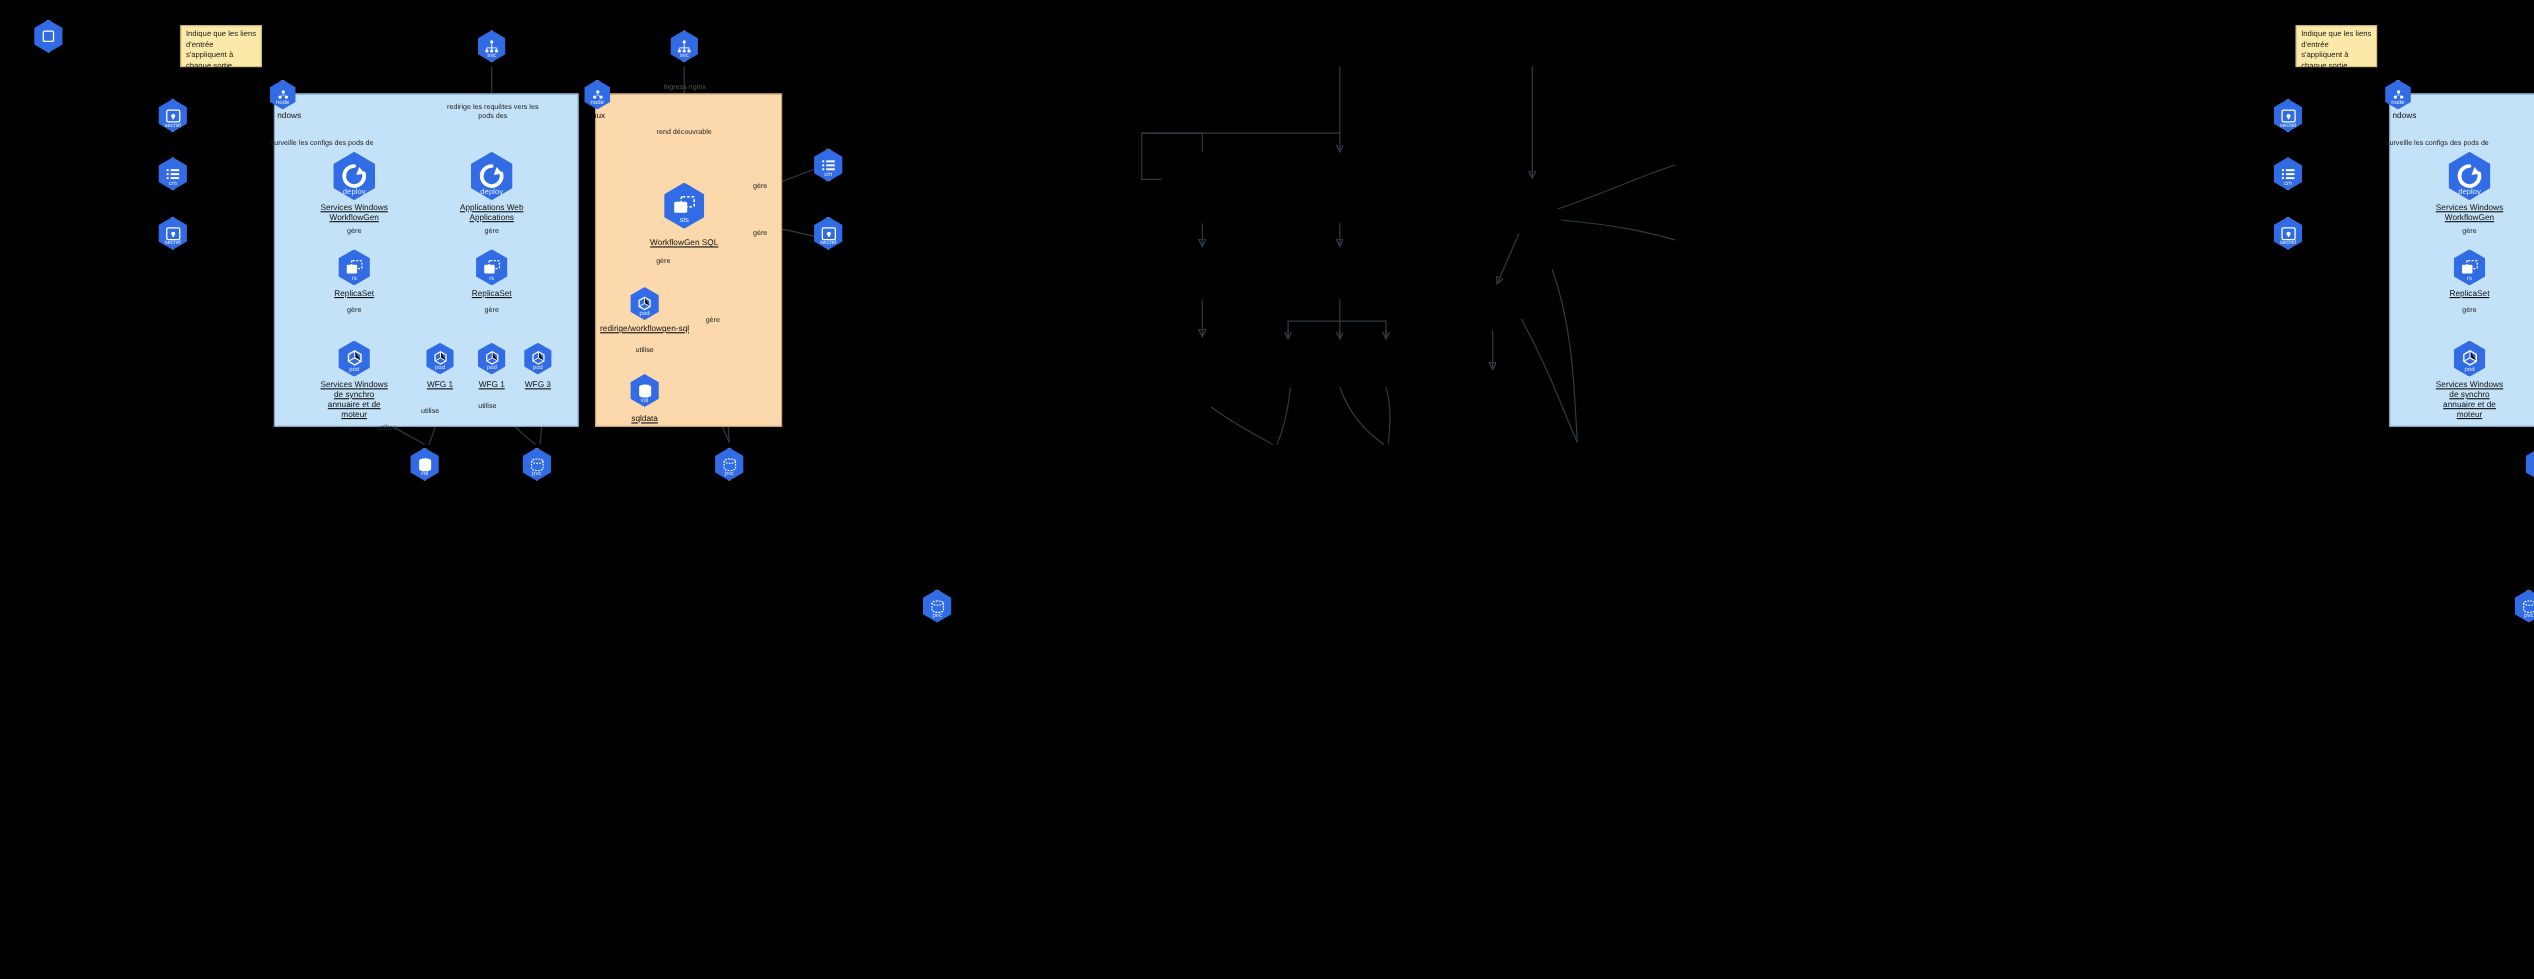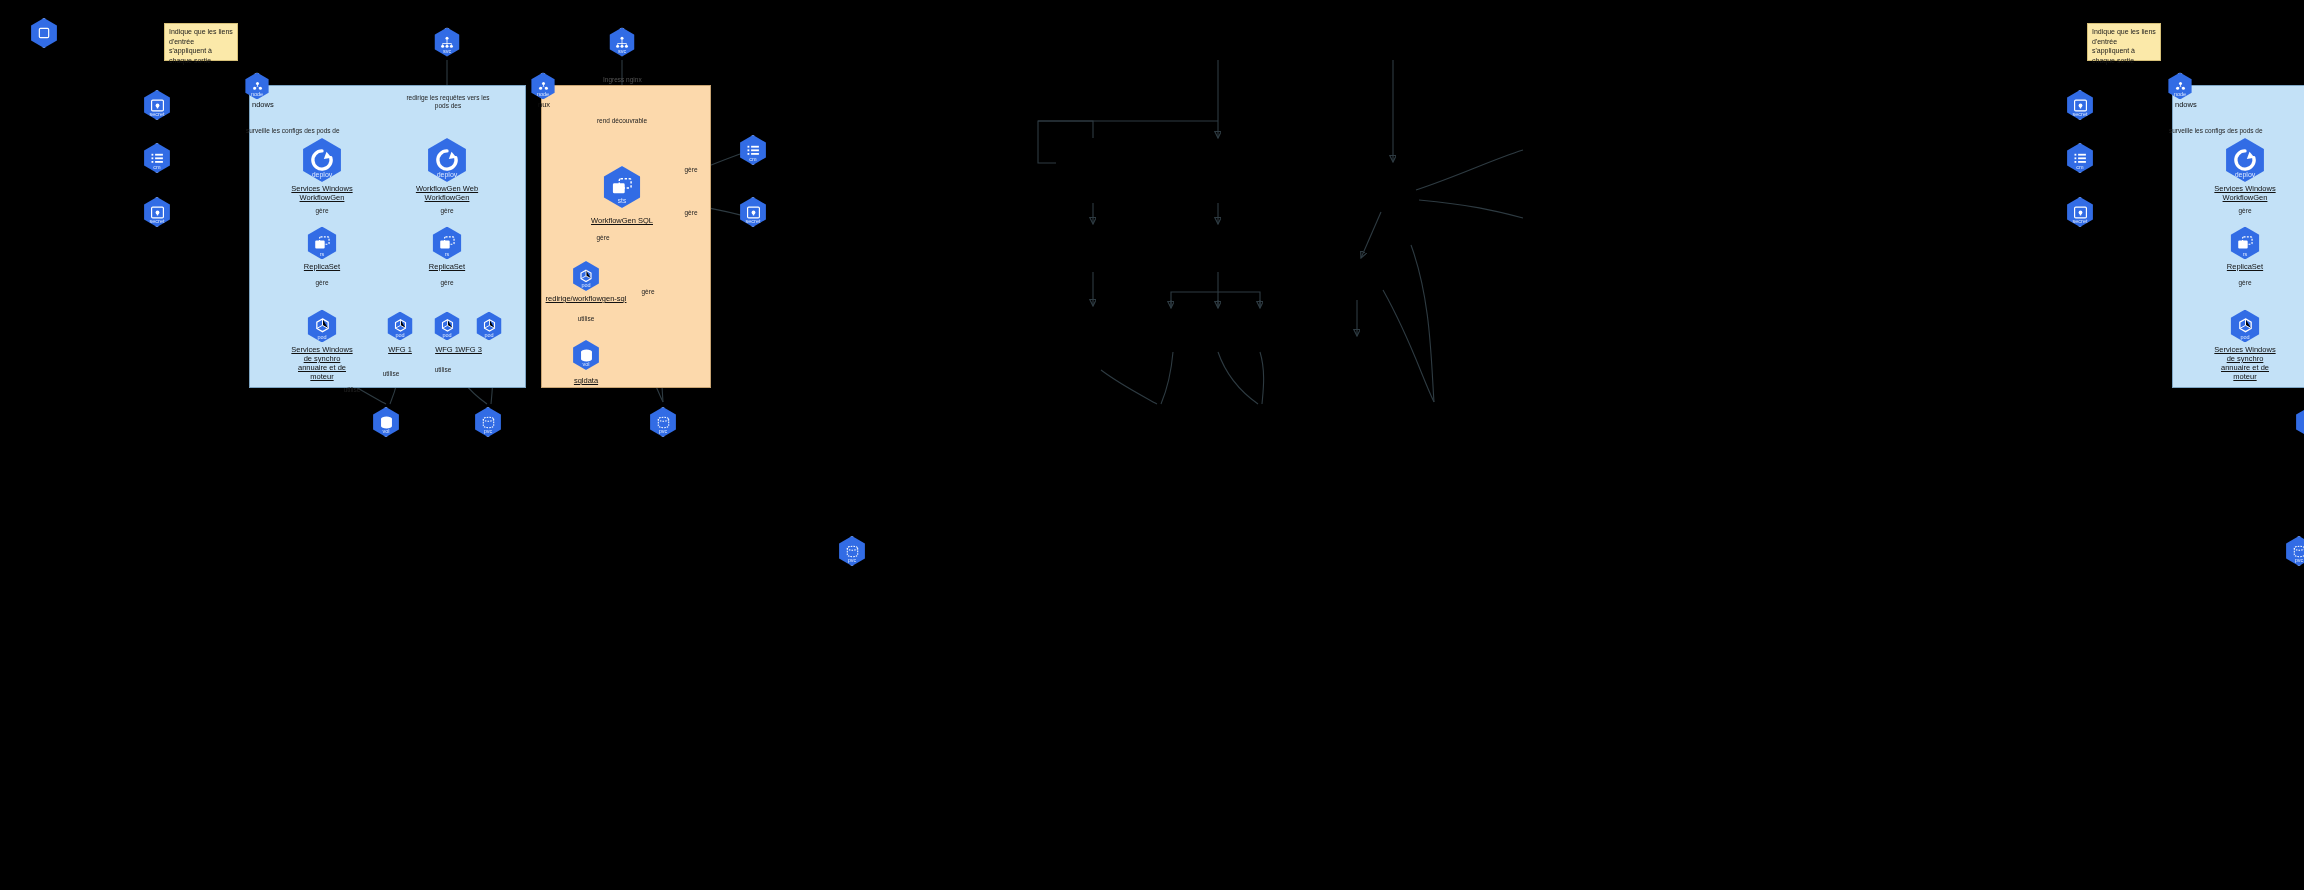--- a/index.html
+++ b/index.html
@@ -212,21 +212,21 @@
 
     <div class="hex" style="left:447px;top:160px;">
       <div class="hexshape" style="width:44px;height:44px;">
         <svg width="26" height="26" viewBox="0 0 24 24">
             <path d="M12 3.6a8.4 8.4 0 1 0 8.1 6.2" stroke="#fff" stroke-width="3.1" fill="none" stroke-linecap="round"></path>
             <path d="M16.2 4.4l4.6 5.6-7.1 1.1z" fill="#fff"></path>
           </svg>
         <span class="hexlbl" style="bottom:4px;font-size:7px;">deploy</span>
       </div>
     </div>
-    <div class="nlabel wrap" style="left:447px;top:184px;width:92px;">WorkflowGen Web WorkflowGen</div>
+    <div class="nlabel wrap" style="left:447px;top:184px;width:92px;">Applications Web Applications</div>
 
     <div class="hex" style="left:322px;top:243px;">
       <div class="hexshape" style="width:33px;height:33px;">
         <svg width="18" height="16" viewBox="0 0 24 22">
             <rect x="8" y="2" width="13" height="10" rx="1.5" fill="none" stroke="#fff" stroke-width="1.6" stroke-dasharray="2.6 1.8"></rect>
             <rect x="2" y="7" width="13" height="11" rx="1.5" fill="#fff"></rect>
           </svg>
         <span class="hexlbl">rs</span>
       </div>
     </div>
@@ -278,21 +278,21 @@
 
     <div class="hex" style="left:489px;top:326px;">
       <div class="hexshape" style="width:29px;height:29px;">
         <svg width="14" height="15" viewBox="0 0 22 24">
             <path d="M11 2l8 4.5v9L11 20 3 15.5v-9z" fill="none" stroke="#fff" stroke-width="1.8"></path>
             <path d="M11 2v9l8 4.5M11 11L3 15.5" stroke="#fff" stroke-width="1.4"></path>
           </svg>
         <span class="hexlbl">pod</span>
       </div>
     </div>
-    <div class="nlabel" style="left:470px;top:345px;">WFG 3</div>
+    <div class="nlabel" style="left:489px;top:345px;">WFG 3</div>
 
     <div class="hex" style="left:622px;top:187px;">
       <div class="hexshape" style="width:42px;height:42px;">
         <svg width="22" height="20" viewBox="0 0 24 22">
             <rect x="9" y="2" width="13" height="10" rx="1.5" fill="none" stroke="#fff" stroke-width="1.6" stroke-dasharray="2.6 1.8"></rect>
             <rect x="2" y="7" width="13" height="11" rx="1.5" fill="#fff"></rect>
           </svg>
         <span class="hexlbl" style="bottom:4px;font-size:6.5px;">sts</span>
       </div>
     </div>

